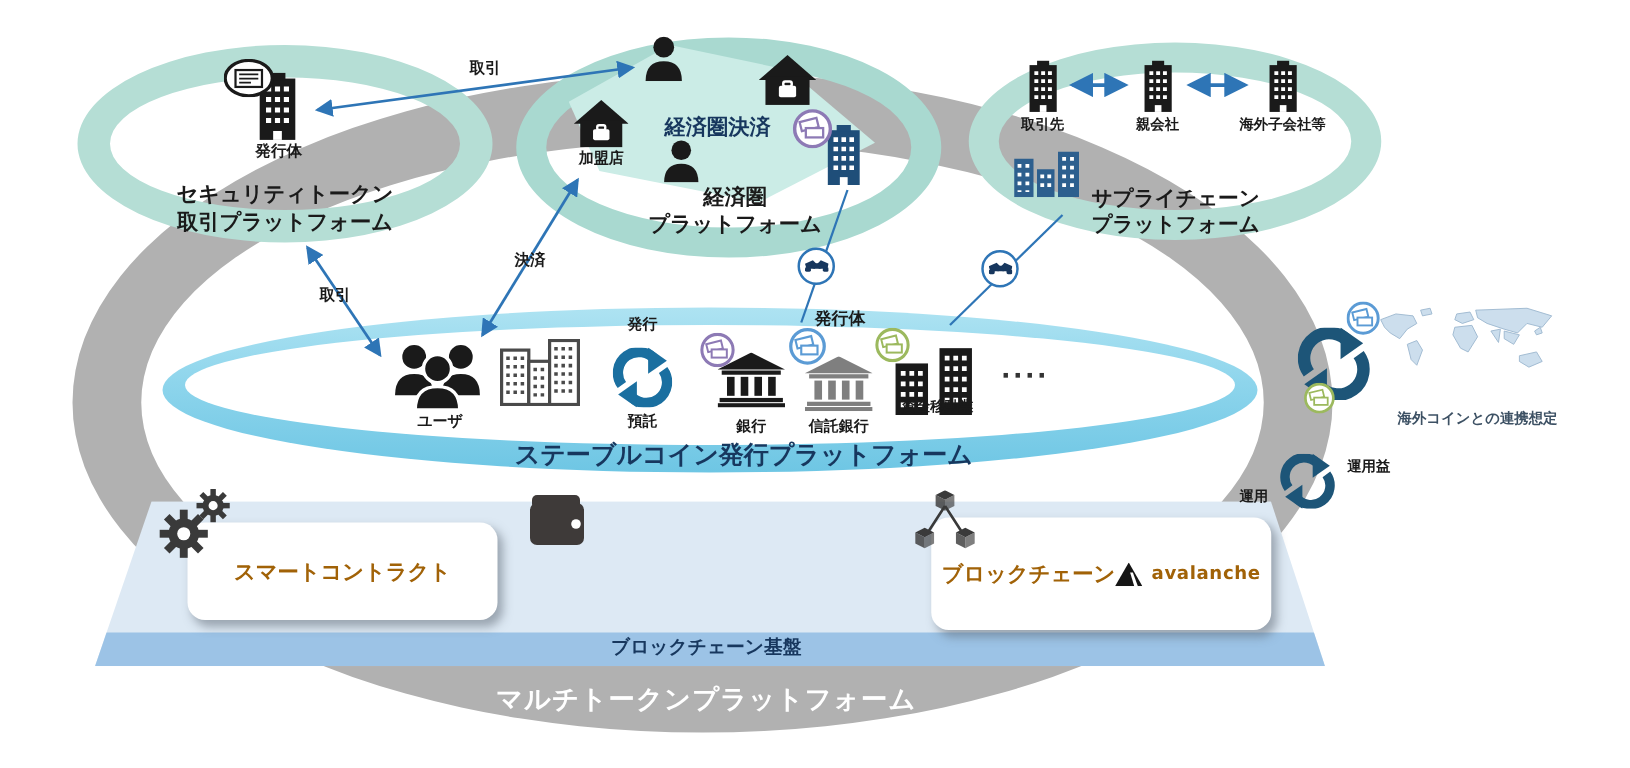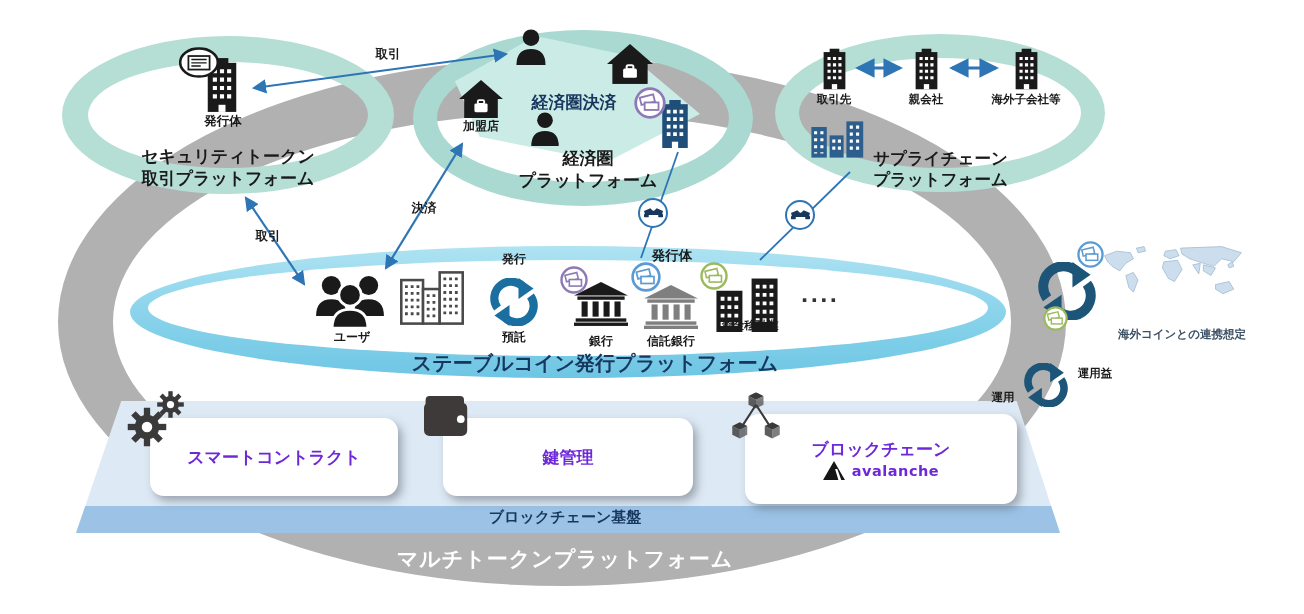--- a/index.html
+++ b/index.html
@@ -5,21 +5,21 @@
   html,body{margin:0;padding:0;background:#fff;}
   .canvas{position:relative;width:1304px;height:614px;background:#fff;overflow:hidden;
           font-family:"DejaVu Sans",sans-serif;}
   .abs{position:absolute;}
   .lbl{position:absolute;font-weight:700;color:#1a1a1a;text-align:center;line-height:1.28;}
   .navy{color:#17375e;}
   .ring{position:absolute;border-radius:50%;box-sizing:border-box;background:transparent;}
   .box{position:absolute;background:#fff;border-radius:14px;
        box-shadow:4px 5px 8px rgba(90,100,112,.5);
        display:flex;align-items:center;justify-content:center;
-       font-weight:700;font-size:17px;color:#6d28d9;z-index:3;}
+       font-weight:700;font-size:17px;color:#a16207;z-index:3;}
   .circlelink{position:absolute;width:30px;height:30px;border-radius:50%;background:#fff;
        border:2px solid #2e75b6;display:flex;align-items:center;justify-content:center;z-index:6;box-sizing:border-box;}
   svg.icon{position:absolute;display:block;}
 </style>
 </head>
 <body>
 
 <svg width="0" height="0" style="position:absolute" aria-hidden="true">
 <defs>
   <symbol id="i-building" viewBox="0 0 24 34">
@@ -163,24 +163,21 @@
 
   <div class="abs" style="left:76px;top:401px;width:984px;height:132px;background:#dde9f4;
               clip-path:polygon(4.6% 0,95.6% 0,100% 100%,0 100%);z-index:2;">
     <div class="abs" style="left:0;right:0;bottom:0;height:27px;background:#9cc3e6;"></div>
   </div>
   <div class="lbl navy" style="left:400px;top:508px;width:330px;font-size:15px;z-index:3;">ブロックチェーン基盤</div>
 
   <div class="box" style="left:150px;top:418px;width:248px;height:78px;">
     <span>スマートコントラクト</span>
   </div>
-  <div class="box" style="left:443px;top:418px;width:250px;height:78px;">
-    <span>鍵管理</span>
-  </div>
-  <div class="box" style="left:745px;top:414px;width:272px;height:90px;flex-direction:column;gap:0;text-align:center;">
+  <div class="box" style="left:745px;top:414px;width:272px;height:90px;flex-direction:row;gap:0;text-align:center;">
     <span>ブロックチェーン</span>
     <span style="display:flex;align-items:center;gap:7px;">
       <svg width="22" height="19" viewBox="0 0 30 26">
           <use href="#i-avax"></use>
         </svg>
       <span style="font-size:14.5px;font-weight:700;letter-spacing:.5px;">avalanche</span>
     </span>
   </div>
 
   <svg class="icon" viewBox="0 0 24 24" style="left:126px;top:406px;width:42px;height:42px;color:#3a3a3a;z-index:4;">

